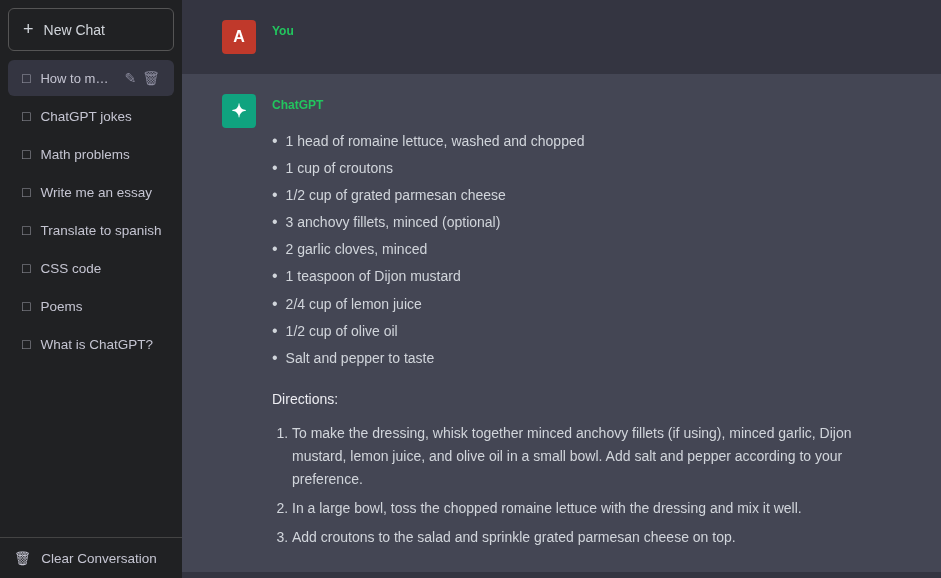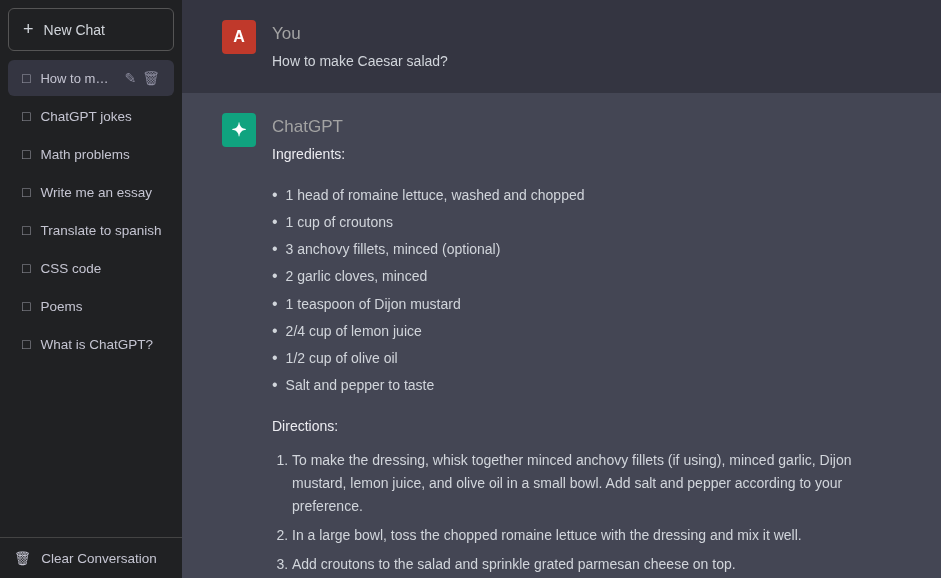--- a/index.html
+++ b/index.html
@@ -123,24 +123,24 @@
       background: #10a37f;
       color: white;
     }
 
     .message-content {
       flex: 1;
       padding-top: 4px;
     }
 
     .message-sender {
-      font-weight: 400;
-      color: #a3a3a3;
+      font-weight: 700;
+      color: #22c55e;
       margin-bottom: 6px;
-      font-size: 17px;
+      font-size: 12px;
     }
 
     .message-text {
       color: #d1d5db;
       line-height: 1.65;
     }
 
     .message-text p { margin-bottom: 8px; }
 
     .ingredients-list {
@@ -239,40 +239,41 @@
 
 <div id="main">
 
   <div class="message-block user-block">
     <div class="message-header">
       <div class="avatar user-avatar">
         <span>A</span>
       </div>
       <div class="message-content">
         <div class="message-sender">You</div>
-        <div class="message-text">How to make Caesar salad?</div>
       </div>
     </div>
   </div>
 
   <div class="message-block assistant-block">
     <div class="message-header">
       <div class="avatar gpt-avatar">
         <span style="font-size:18px;">✦</span>
       </div>
       <div class="message-content">
         <div class="message-sender">ChatGPT</div>
         <div class="message-text">
-          <p class="section-heading">Ingredients:</p>
           <ul class="ingredients-list">
             <li>
                 <span>1 head of romaine lettuce, washed and chopped</span>
               </li>
             <li>
                 <span>1 cup of croutons</span>
+              </li>
+            <li>
+                <span>1/2 cup of grated parmesan cheese</span>
               </li>
             <li>
                 <span>3 anchovy fillets, minced (optional)</span>
               </li>
             <li>
                 <span>2 garlic cloves, minced</span>
               </li>
             <li>
                 <span>1 teaspoon of Dijon mustard</span>
               </li>

